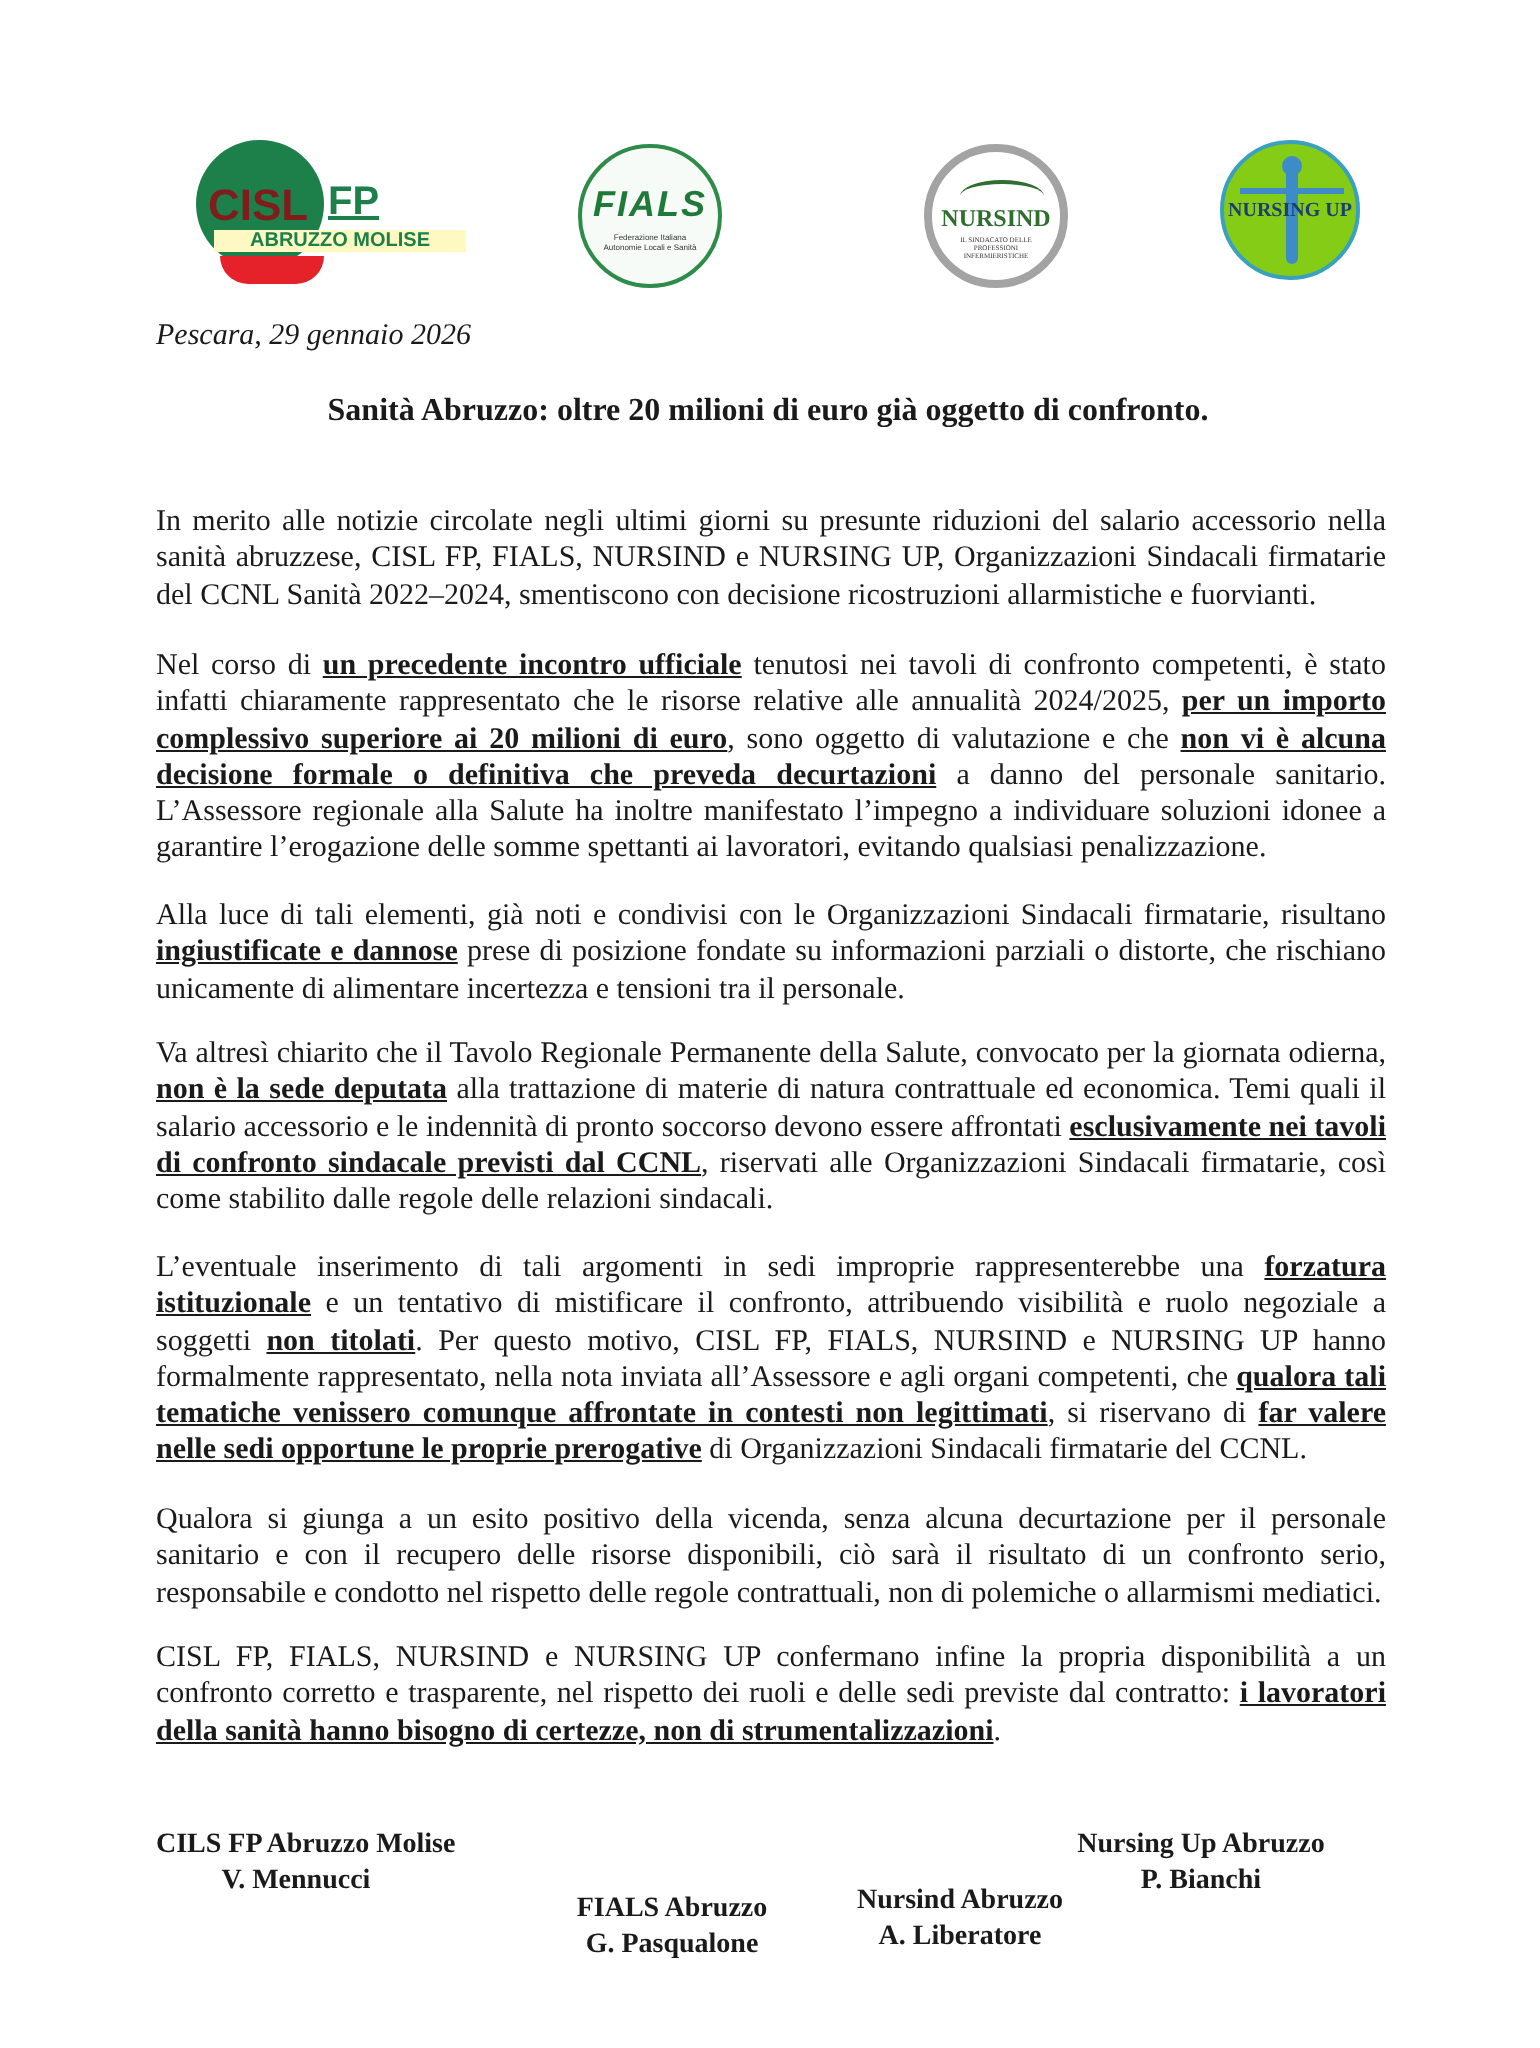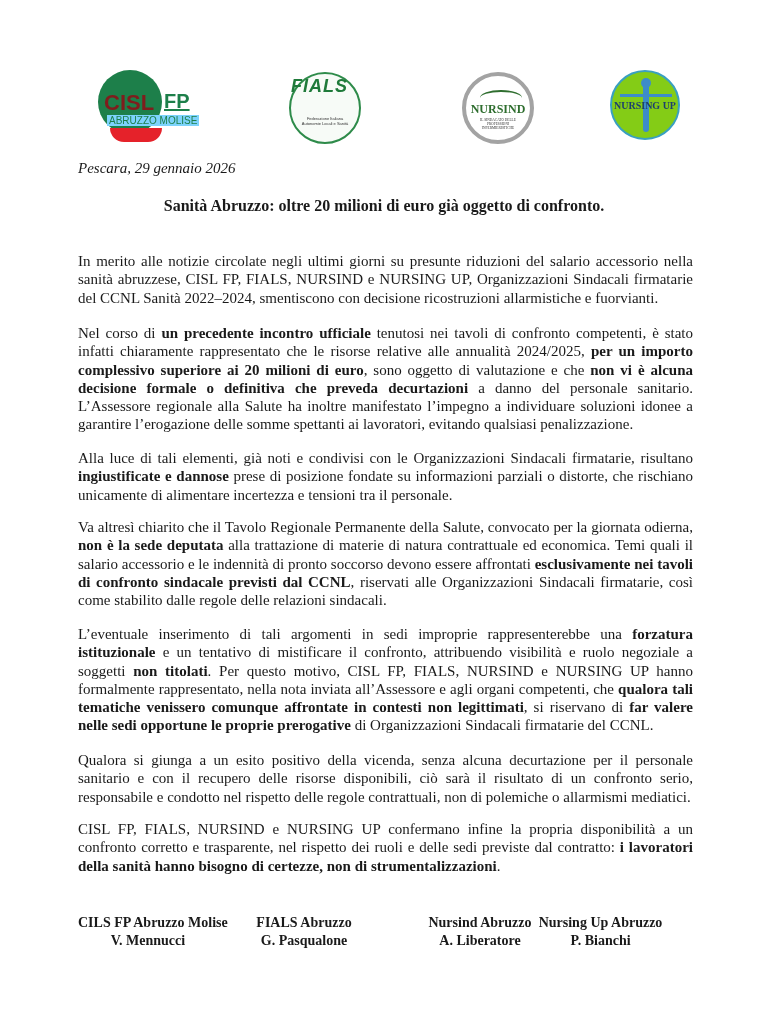--- a/index.html
+++ b/index.html
@@ -6,41 +6,41 @@
   body { width:770px; height:1024px; position:relative; overflow:hidden;
          font-family:"Liberation Serif", serif; color:#1a1a1a; }
   .logos { position:absolute; top:62px; left:0; width:770px; height:90px; }
   .logo { position:absolute; }
   
   #cisl { left:96px; top:6px; width:115px; height:78px; }
   #cisl .green { position:absolute; left:2px; top:2px; width:64px; height:64px; border-radius:50%; background:#1d7f4a; overflow:hidden; }
   #cisl .red { position:absolute; left:14px; top:60px; width:52px; height:14px; border-radius:0 0 40px 40px; background:#e5222a; }
   #cisl .t1 { position:absolute; left:8px; top:22px; font-family:"Liberation Sans", sans-serif; font-weight:bold; font-size:22px; color:#7f1d1d; letter-spacing:0px; }
   #cisl .t2 { position:absolute; left:68px; top:22px; font-family:"Liberation Sans", sans-serif; font-weight:bold; font-size:20px; color:#1d7f4a;text-decoration:underline; }
-  #cisl .t3 { position:absolute; left:11px; top:47px; font-family:"Liberation Sans", sans-serif; font-weight:normal; font-size:10px; color:#1d7f4a; white-space:nowrap; background:#7dd3fc; padding:0 2px; }
+  #cisl .t3 { position:absolute; left:11px; top:47px; font-family:"Liberation Sans", sans-serif; font-weight:bold; font-size:10px; color:#1d7f4a; white-space:nowrap; background:#fef9c3; padding:0 18px; }
   
   #fials { left:289px; top:10px; width:72px; height:72px; border-radius:50%; border:2px solid #2e8b4a; box-sizing:border-box; background:#f7fbf7; }
-  #fials .t1 { position:absolute; left:0; width:100%; top:2px; font-family:"Liberation Sans", sans-serif; font-weight:bold; font-style:italic; font-size:18px; color:#1f7a3a; letter-spacing:1px; }
+  #fials .t1 { position:absolute; left:0; width:100%; top:18px; text-align:center; font-family:"Liberation Sans", sans-serif; font-weight:bold; font-style:italic; font-size:18px; color:#1f7a3a; letter-spacing:1px; }
   #fials .t2 { position:absolute; left:8px; right:8px; top:42px; text-align:center; font-family:"Liberation Sans", sans-serif; font-size:4px; line-height:5px; color:#333; }
   
   #nursind { left:462px; top:10px; width:72px; height:72px; border-radius:50%; border:4px solid #a3a3a3; box-sizing:border-box; background:#fff; }
   #nursind .t1 { position:absolute; left:0; width:100%; top:26px; text-align:center; font-family:"Liberation Serif", serif; font-weight:bold; font-size:12px; color:#2f6e2f; }
   #nursind .arc { position:absolute; left:14px; top:14px; width:42px; height:14px; border-top:2px solid #2f6e2f; border-radius:50% 50% 0 0; }
   #nursind .t2 { position:absolute; left:10px; right:10px; top:42px; text-align:center; font-size:3.5px; line-height:4px; color:#333; }
   
   #nursingup { left:610px; top:8px; width:70px; height:70px; border-radius:50%; background:#84cc16; border:2px solid #3aa0c0; box-sizing:border-box; }
   #nursingup .man { position:absolute; left:31px; top:8px; width:6px; height:52px; background:#3d8cc8; border-radius:3px; }
   #nursingup .arms { position:absolute; left:8px; top:22px; width:52px; height:3px; background:#3d8cc8; }
   #nursingup .head { position:absolute; left:29px; top:6px; width:10px; height:10px; border-radius:50%; background:#3d8cc8; }
   #nursingup .t1 { position:absolute; left:0; width:100%; top:28px; text-align:center; font-family:"Liberation Serif", serif; font-weight:bold; font-size:10px; color:#1d3f6e; white-space:nowrap; }
 
   .date { position:absolute; left:78px; top:160px; font-style:italic; font-size:15px; }
   .title { position:absolute; left:0; width:768px; top:196px; text-align:center; font-weight:bold; font-size:16px; line-height:20px; }
   .para { position:absolute; left:78px; width:615px; font-size:15px; line-height:18.3px; text-align:justify; }
-  .para b { font-weight:bold; }
+  .para b { font-weight:bold;text-decoration:underline; }
   .sigs { position:absolute; top:914px; left:0; width:770px; }
   .sig { position:absolute; text-align:center; font-weight:bold; font-size:14px; line-height:18px; white-space:nowrap; }
 </style>
 </head>
 <body>
 
 <div class="logos">
   <div class="logo" id="cisl">
     <div class="green"></div>
     <div class="red"></div>
@@ -77,25 +77,25 @@
 <div class="para" style="top:518px"><span>Va altresì chiarito che il Tavolo Regionale Permanente della Salute, convocato per la giornata odierna, </span><b>non è la sede deputata</b><span> alla trattazione di materie di natura contrattuale ed economica. Temi quali il salario accessorio e le indennità di pronto soccorso devono essere affrontati </span><b>esclusivamente nei tavoli di confronto sindacale previsti dal CCNL</b><span>, riservati alle Organizzazioni Sindacali firmatarie, così come stabilito dalle regole delle relazioni sindacali.</span></div>
 <div class="para" style="top:625px"><span>L’eventuale inserimento di tali argomenti in sedi improprie rappresenterebbe una </span><b>forzatura istituzionale</b><span> e un tentativo di mistificare il confronto, attribuendo visibilità e ruolo negoziale a soggetti </span><b>non titolati</b><span>. Per questo motivo, CISL FP, FIALS, NURSIND e NURSING UP hanno formalmente rappresentato, nella nota inviata all’Assessore e agli organi competenti, che </span><b>qualora tali tematiche venissero comunque affrontate in contesti non legittimati</b><span>, si riservano di </span><b>far valere nelle sedi opportune le proprie prerogative</b><span> di Organizzazioni Sindacali firmatarie del CCNL.</span></div>
 <div class="para" style="top:751px"><span>Qualora si giunga a un esito positivo della vicenda, senza alcuna decurtazione per il personale sanitario e con il recupero delle risorse disponibili, ciò sarà il risultato di un confronto serio, responsabile e condotto nel rispetto delle regole contrattuali, non di polemiche o allarmismi mediatici.</span></div>
 <div class="para" style="top:820px"><span>CISL FP, FIALS, NURSIND e NURSING UP confermano infine la propria disponibilità a un confronto corretto e trasparente, nel rispetto dei ruoli e delle sedi previste dal contratto: </span><b>i lavoratori della sanità hanno bisogno di certezze, non di strumentalizzazioni</b><span>.</span></div>
 
 <div class="sigs">
   <div class="sig" style="left:78px; width:140px;">
     <div>CILS FP Abruzzo Molise</div>
     <div>V. Mennucci</div>
   </div>
-  <div class="sig" style="left:244px; width:120px;">
+  <div class="sig" style="left:276px; width:120px;margin-top:32px;">
     <div>FIALS Abruzzo</div>
     <div>G. Pasqualone</div>
   </div>
-  <div class="sig" style="left:415px; width:130px;">
+  <div class="sig" style="left:415px; width:130px;margin-top:28px;">
     <div>Nursind Abruzzo</div>
     <div>A. Liberatore</div>
   </div>
   <div class="sig" style="left:533px; width:135px;">
     <div>Nursing Up Abruzzo</div>
     <div>P. Bianchi</div>
   </div>
 </div>
 
 </body></html>

